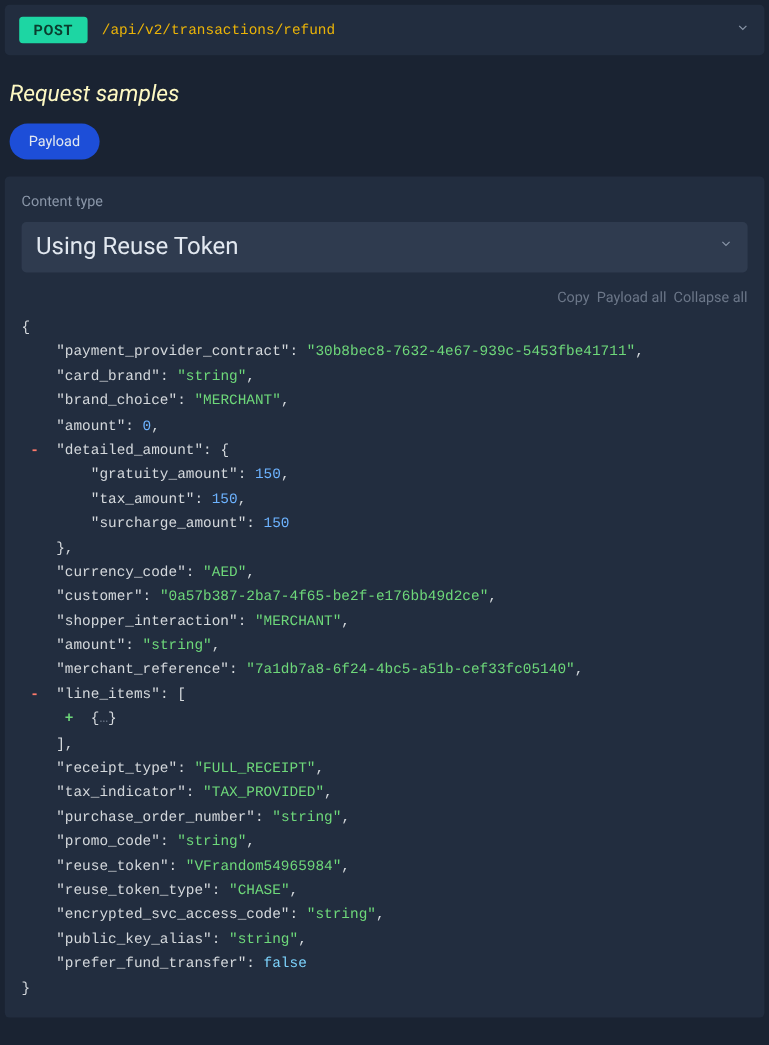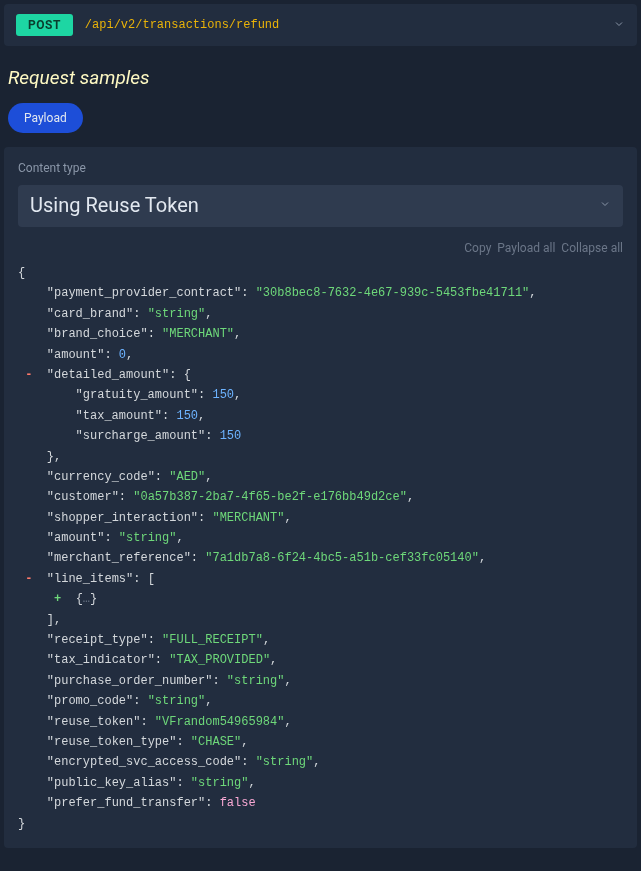--- a/index.html
+++ b/index.html
@@ -106,21 +106,21 @@
     font-family: "SFMono-Regular", Consolas, "Liberation Mono", Menlo, monospace;
     font-size: 12px;
     line-height: 1.7;
     color: #cbd5e1;
     white-space: pre;
     overflow-x: auto;
   }
   .k { color: #d4d8dc; } 
   .s { color: #6ed87a; } 
   .n { color: #6db3ff; } 
-  .b { color: #f9a8d4; } 
+  .b { color: #7dd3fc; } 
   .p { color: #d4d8dc; } 
   .toggle-minus { color: #ff7a6b; cursor: pointer; font-weight: 700; }
   .toggle-plus { color: #6ed87a; cursor: pointer; font-weight: 700; }
   svg.chev { width: 12px; height: 12px; }
 </style>
 </head>
 <body>
 
 
 

